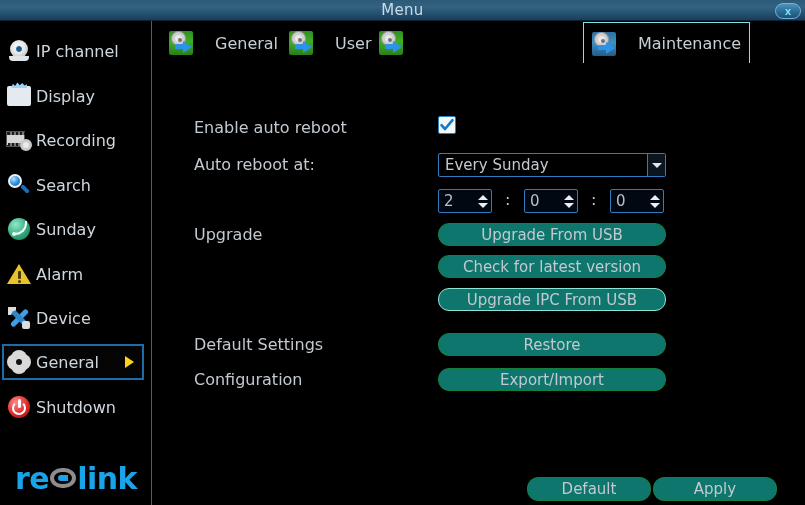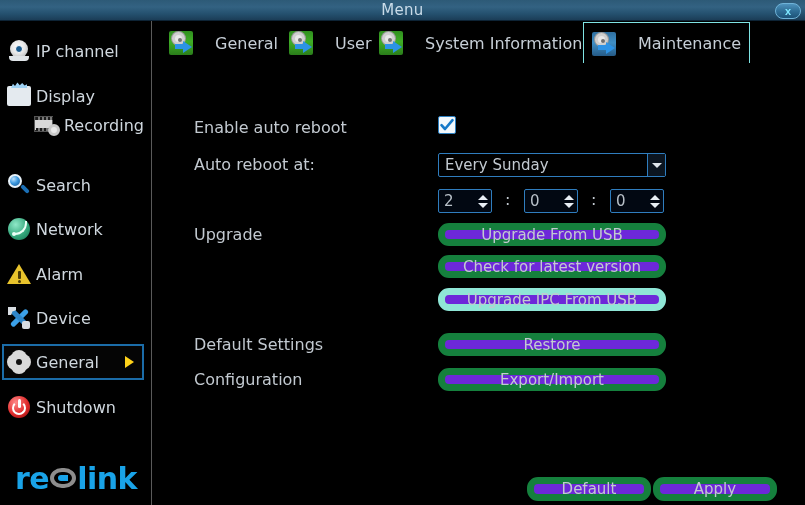--- a/index.html
+++ b/index.html
@@ -262,23 +262,23 @@
   }
   .colon {
     position: absolute;
     font-size: 16px;
     color: #c2c9d0;
   }
 
   .btn {
     position: absolute;
     height: 23px;
-    border: 7px solid #15803d;
+    border: 1px solid #15803d;
     border-radius: 11px;
-    background: #6d28d9;
+    background: #0f766e;
     color: #c2c9d0;
     font-size: 15px;
     display: flex; align-items: center; justify-content: center;
     font-family: "DejaVu Sans", sans-serif;
   }
   .btn.highlight { border-color: #8fe6d6; }
 
   .bottombar .btn { height: 24px; }
 
   
@@ -469,21 +469,21 @@
       <span class="lbl">IP channel</span>
     </div>
 
     <div class="side-item" style="top:57px;">
       <span class="ico">
         <span class="ic-display"><span class="scr"></span></span>
       </span>
       <span class="lbl">Display</span>
     </div>
 
-    <div class="side-item" style="top:86px;justify-content:flex-end;">
+    <div class="side-item" style="top:101px;">
       <span class="ico">
         <span class="ic-rec">
             <span class="film"></span>
             <span class="gr"></span>
           </span>
       </span>
       <span class="lbl">Recording</span>
     </div>
 
     <div class="side-item" style="top:146px;">
@@ -493,21 +493,21 @@
             <span class="glass"></span>
           </span>
       </span>
       <span class="lbl">Search</span>
     </div>
 
     <div class="side-item" style="top:190px;">
       <span class="ico">
         <span class="ic-net"></span>
       </span>
-      <span class="lbl">Network</span>
+      <span class="lbl">Sunday</span>
     </div>
 
     <div class="side-item" style="top:235px;">
       <span class="ico">
         <span class="ic-alarm">
             <span class="tri"></span>
             <span class="bang"></span>
             <span class="dot"></span>
           </span>
       </span>
@@ -573,21 +573,20 @@
       </span>
       <span class="tlabel">User</span>
     </div>
 
     <div class="tab" style="left:218px;">
       <span class="ticon">
         <span class="gear"></span>
           <span class="arrtail"></span>
           <span class="arr"></span>
       </span>
-      <span class="tlabel">System Information</span>
     </div>
 
     <div class="tab active" style="left:430px;text-align:center;">
       <span class="ticon">
         <span class="gear"></span>
           <span class="arrtail"></span>
           <span class="arr"></span>
       </span>
       <span class="tlabel">Maintenance</span>
     </div>

